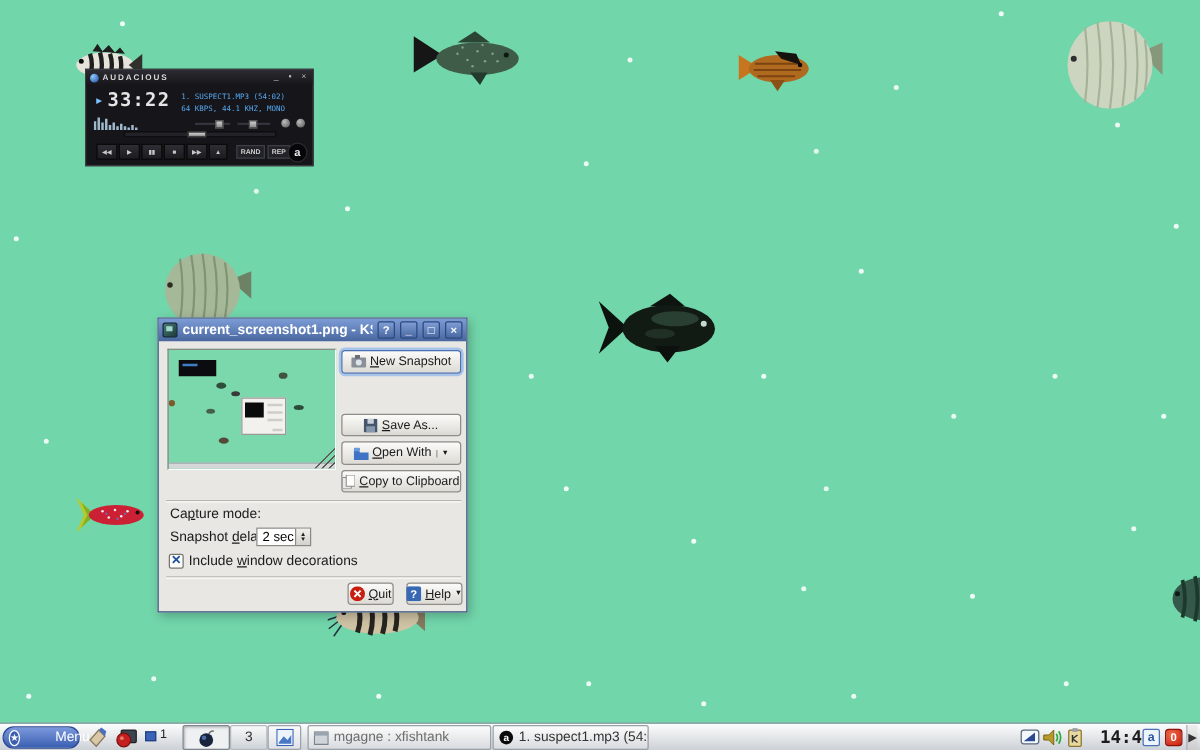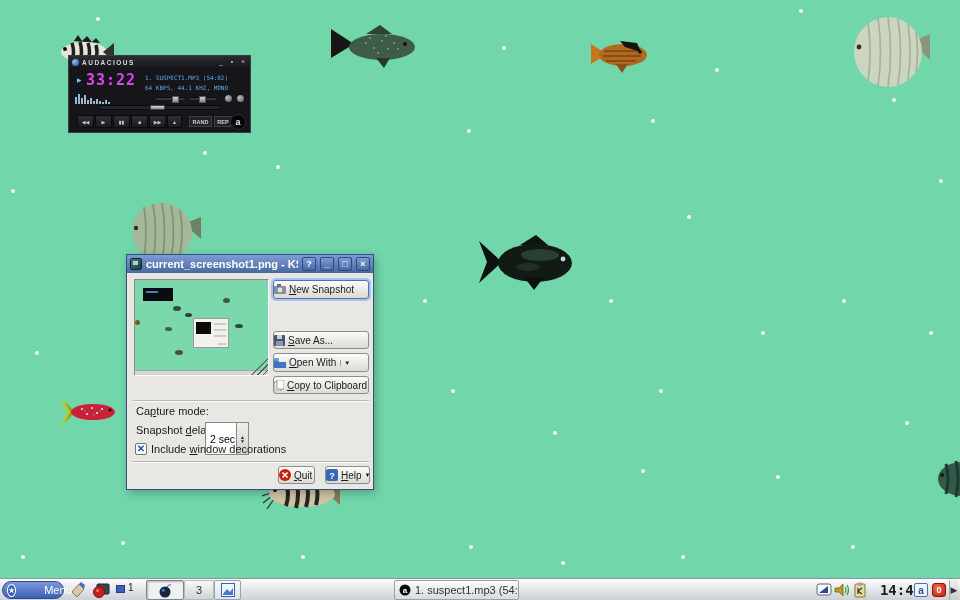--- a/index.html
+++ b/index.html
@@ -31,21 +31,21 @@
   
   #aud { position:absolute; left:68px; top:55px; width:183px; height:78px; background:#16161a;
          border:1px solid #3c3c44; z-index:2; }
   #aud .titlebar { position:absolute; left:0; top:0; right:0; height:12px; background:linear-gradient(#2b2b31,#17171b);
          display:flex; align-items:center; padding:0 3px; gap:3px; }
   #aud .aud-logo { width:7px; height:7px; border-radius:50%; background:radial-gradient(circle at 30% 30%, #8fc6ff, #1c4f9c); }
   #aud .aud-title { font-size:6.5px; font-weight:bold; letter-spacing:1.5px; color:#d8d8d8; flex:1; }
   #aud .aud-wbtn { font-size:7px; color:#bbb; width:8px; text-align:center; line-height:10px; cursor:default; }
   #aud .play-ind { position:absolute; left:8px; top:20px; font-size:6px; color:#7cc2ff; }
   #aud .time { position:absolute; left:17px; top:15px; font-family:"DejaVu Sans Mono", monospace;
-         font-size:15px; font-weight:bold; color:#d946ef; letter-spacing:1px; }
+         font-size:15px; font-weight:bold; color:#e5e5e5; letter-spacing:1px; }
   #aud .track { position:absolute; left:76px; top:18px; font-family:"DejaVu Sans Mono", monospace; font-size:6px; color:#55a8f0; white-space:nowrap; }
   #aud .sinfo { position:absolute; left:76px; top:28px; font-family:"DejaVu Sans Mono", monospace; font-size:6px; color:#55a8f0; white-space:nowrap; }
   #aud .spectrum { position:absolute; left:6px; top:37px; }
   #aud .mini-slider { position:absolute; top:41px; height:3px; background:#33333b; border-top:1px solid #0c0c0c; }
   #aud .mini-slider .hnd { position:absolute; top:-2px; width:7px; height:7px; background:linear-gradient(#cfcfcf,#8a8a8a); border:1px solid #555; }
   #aud .knob { position:absolute; top:39px; width:7px; height:7px; border-radius:50%; background:radial-gradient(circle at 35% 35%, #bbb, #555); }
   #aud .seek { position:absolute; left:30px; top:49px; width:122px; height:5px; background:#222228; border:1px solid #0a0a0a; }
   #aud .seek .hnd { position:absolute; left:42%; top:-1px; width:15px; height:5px; background:linear-gradient(#d8d8d8,#8a8a8a); border:1px solid #444; }
   #aud .ctl-row { position:absolute; left:8px; top:59px; display:flex; gap:1px; }
   #aud .ctl { width:17px; height:13px; background:linear-gradient(#2e2e34,#1b1b20); border:1px solid #0a0a0a;
@@ -75,30 +75,30 @@
   .pv-aud i { position:absolute; left:3px; top:3px; width:12px; height:2px; background:#3d7ec2; }
   .pv-dlg { position:absolute; left:58px; top:38px; width:36px; height:30px; background:#f2f1ee; border:1px solid #9a9a96; }
   .pv-dlg b { position:absolute; left:2px; top:3px; width:15px; height:12px; background:#0a0a0a; }
   .pv-dlg i { position:absolute; right:2px; width:12px; height:2px; background:#cfcdc8; }
   .pv-bar { position:absolute; left:0; bottom:0; width:100%; height:5px; background:#d4d6d8; border-top:1px solid #9aa; }
   .pv-fish { position:absolute; border-radius:50%; }
   .pv-hatch { position:absolute; right:0; bottom:0; width:17px; height:17px;
         background:repeating-linear-gradient(135deg,#5a5a55 0 1px,transparent 1px 4px);
         clip-path:polygon(100% 0,100% 100%,0 100%); }
   .kbtn { position:absolute; background:linear-gradient(#fbfbf9,#dcdad4); border:1px solid #8e8d88; border-radius:3px;
-        font-size:10px; color:#1a1a1a; display:flex; align-items:center; gap:3px; cursor:default; }
+        font-size:10px; color:#1a1a1a; display:flex; align-items:center; justify-content:center; gap:3px; cursor:default; }
   .kbtn svg { flex:0 0 auto; }
   #ks .focus { box-shadow:0 0 0 2px #a8c4e8; border-color:#4a72b4; }
   .ksep { position:absolute; left:6px; width:236px; height:2px; border-top:1px solid #b8b6b0; border-bottom:1px solid #fbfbf9; }
   .klabel { position:absolute; left:9px; font-size:11px; color:#1a1a1a; white-space:nowrap; }
   .kcombo { position:absolute; left:78px; width:164px; height:16px; background:#f2f1ee; border:1px solid #8a8a85; border-radius:2px;
         font-size:10.5px; display:flex; align-items:center; padding-left:5px; }
   .kcombo .arrowseg { position:absolute; right:0; top:0; bottom:0; width:15px; background:linear-gradient(#f0efec,#d4d2cc);
         border-left:1px solid #8a8a85; display:flex; align-items:center; justify-content:center; font-size:6px; color:#333; }
-  .kspin { position:absolute; left:78px; width:44px; height:33px; background:#fff; border:1px solid #8a8a85;
+  .kspin { position:absolute; left:78px; width:44px; height:15px; background:#fff; border:1px solid #8a8a85;
         font-size:10.5px; display:flex; align-items:center; padding-left:4px; }
   .kspin .spinners { position:absolute; right:0; top:0; bottom:0; width:12px; background:linear-gradient(#f0efec,#d4d2cc);
         border-left:1px solid #8a8a85; display:flex; flex-direction:column; align-items:center; justify-content:center; font-size:5px; color:#222; line-height:4px; }
   .kcheck { position:absolute; left:8px; width:12px; height:12px; background:#fdfdfb; border:1px solid #76766f; border-radius:2px;
         color:#1a4f9c; font-size:10px; font-weight:bold; line-height:10px; text-align:center; }
   .kcheck::after { content:""; }
   .kcheck.checked::after { content:"\2715"; }
   u { text-decoration:underline; }
 
   
@@ -415,20 +415,27 @@
     <div class="tb-box flat" style="left:184px; width:30px;">
       <span style="font-size:11px; color:#333;">3</span>
     </div>
     <div class="tb-box" style="left:214px; width:27px;">
       <svg width="14" height="14" viewBox="0 0 14 14">
         <rect x="0.5" y="0.5" width="13" height="13" fill="#eef4fc" stroke="#3a62b8"></rect>
         <polygon points="2,11 6,6 9,9 12,5 12,12 2,12" fill="#4a78c8"></polygon>
       </svg>
     </div>
 
+    <div class="task inactive" style="left:246px; width:147px;">
+      <svg class="ticon" width="12" height="11" viewBox="0 0 12 11">
+          <rect x="0.5" y="0.5" width="11" height="10" fill="#cfd4da" stroke="#7a828c"></rect>
+          <rect x="0.5" y="0.5" width="11" height="3" fill="#9aa4b0"></rect>
+        </svg>
+      <span>mgagne : xfishtank</span>
+    </div>
     <div class="task" style="left:394px; width:125px;">
       <svg class="ticon" width="12" height="12" viewBox="0 0 12 12">
           <circle cx="6" cy="6" r="5.5" fill="#0a0a0c"></circle>
           <text x="6" y="9" text-anchor="middle" font-size="8" font-weight="bold" fill="#fff" font-family="Liberation Sans, sans-serif">a</text>
         </svg>
       <span>1. suspect1.mp3 (54:02)</span>
     </div>
 
     <svg class="tray-icon" style="left:816px;" viewBox="0 0 16 16">
       <rect x="1" y="2" width="14" height="11" rx="2" fill="#f4f8fc" stroke="#5a6a7a"></rect>

